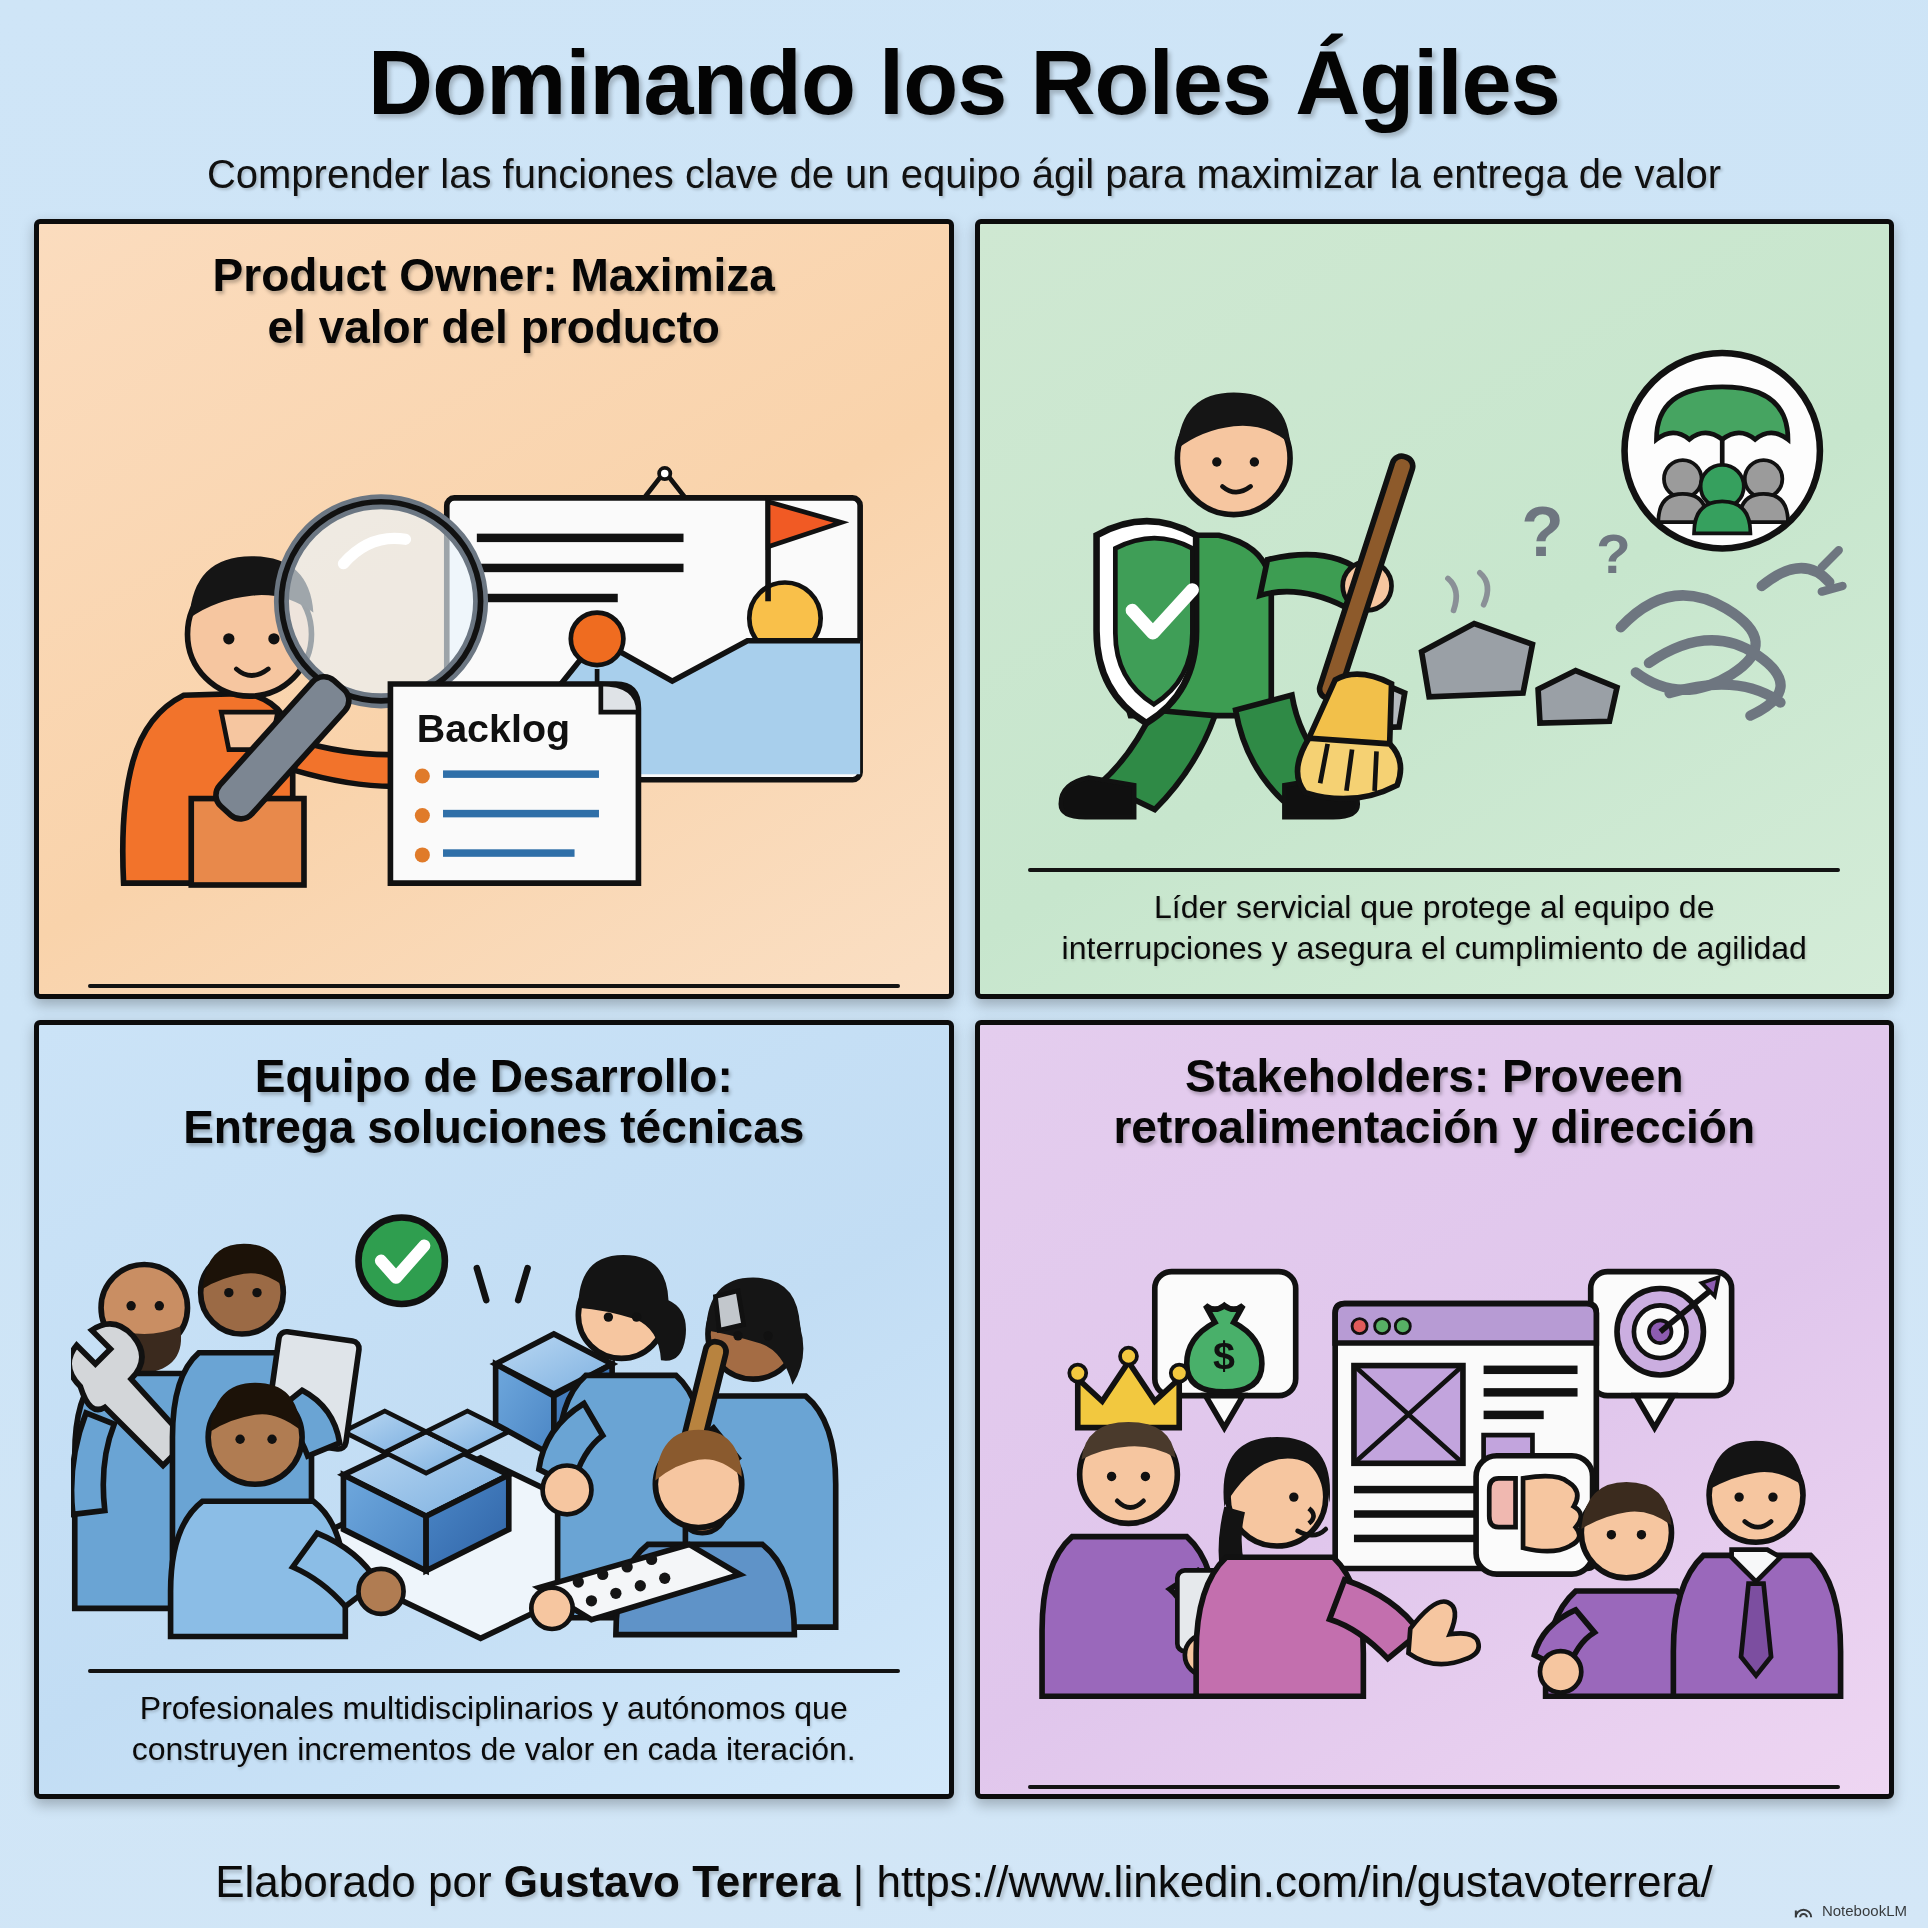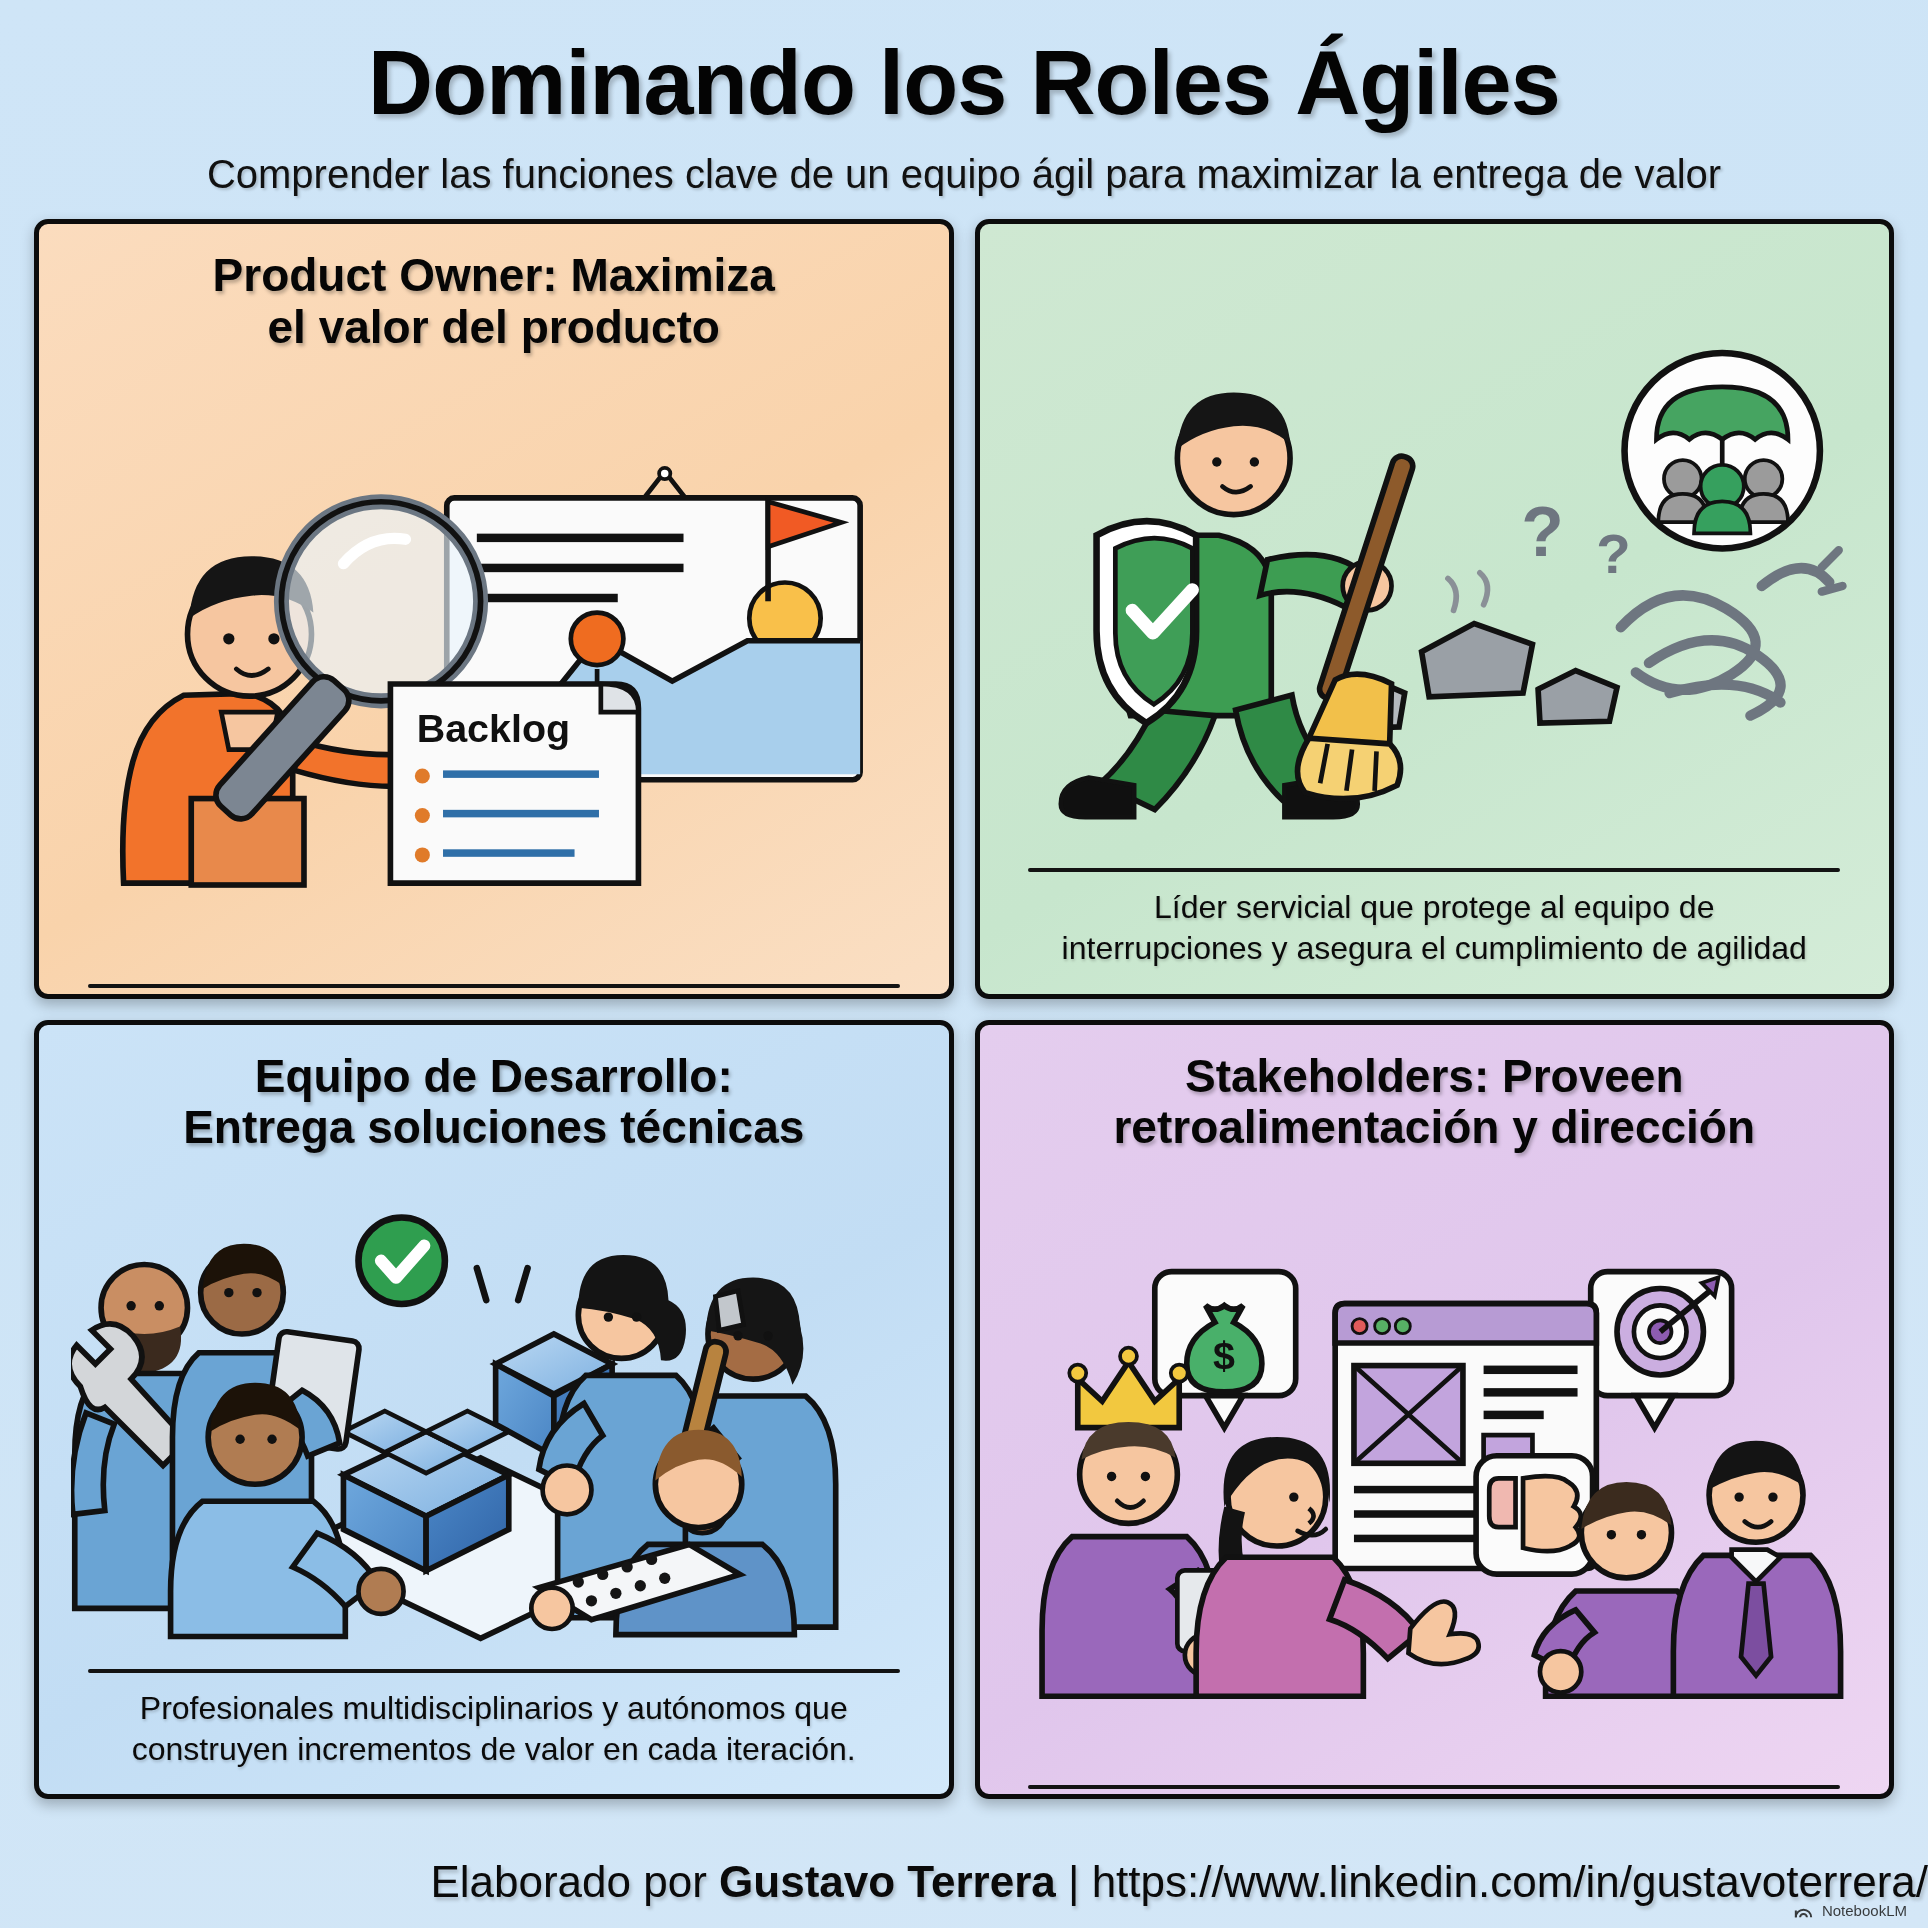--- a/index.html
+++ b/index.html
@@ -35,21 +35,21 @@
   .grid {
     margin: 22.6px 34px 0 34px;
     display: grid;
     grid-template-columns: 1fr 1fr;
     grid-template-rows: 1fr 1fr;
     gap: 21px 21px;
     height: 1580px;
   }
   .card {
     border: 5.6px solid #0c0c0c;
-    border-radius: 14px;
+    border-radius: 6px;
     position: relative;
     overflow: hidden;
     display: flex;
     flex-direction: column;
     box-shadow: 0 5.6px 13px rgba(0,0,0,0.25);
   }
   .card.po  { background: linear-gradient(150deg,#fbdcbe 0%,#f9d3ab 55%,#fadfc4 100%); }
   .card.sm  { background: linear-gradient(150deg,#cfe8d2 0%,#c7e6cd 55%,#d4ecd8 100%); }
   .card.dev { background: linear-gradient(150deg,#cbe3f7 0%,#c2ddf4 55%,#d2e8fa 100%); }
   .card.stk { background: linear-gradient(150deg,#e4cdee 0%,#e0c6ec 55%,#eed6f2 100%); }
@@ -84,21 +84,21 @@
     color: #0a0a0a;
     padding: 9.4px 41px 24.5px 41px;
     text-shadow: 0.9px 1.9px 2.8px rgba(0,0,0,0.18);
     white-space: pre-line;
   }
 
   
   .footer {
     position: absolute;
     left: 0; right: 0; bottom: 21px;
-    text-align: right;
+    text-align: center;
     font-size: 44px;
     color: #0a0a0a;
     text-shadow: 1.9px 2.8px 3.8px rgba(0,0,0,0.2);
   }
   .footer b { font-weight: 700; }
   .watermark {
     position: absolute;
     right: 21px; bottom: 9.4px;
     display: flex; align-items: center; gap: 7.5px;
     font-size: 15px; color: #1b1b1b; opacity: .85;

